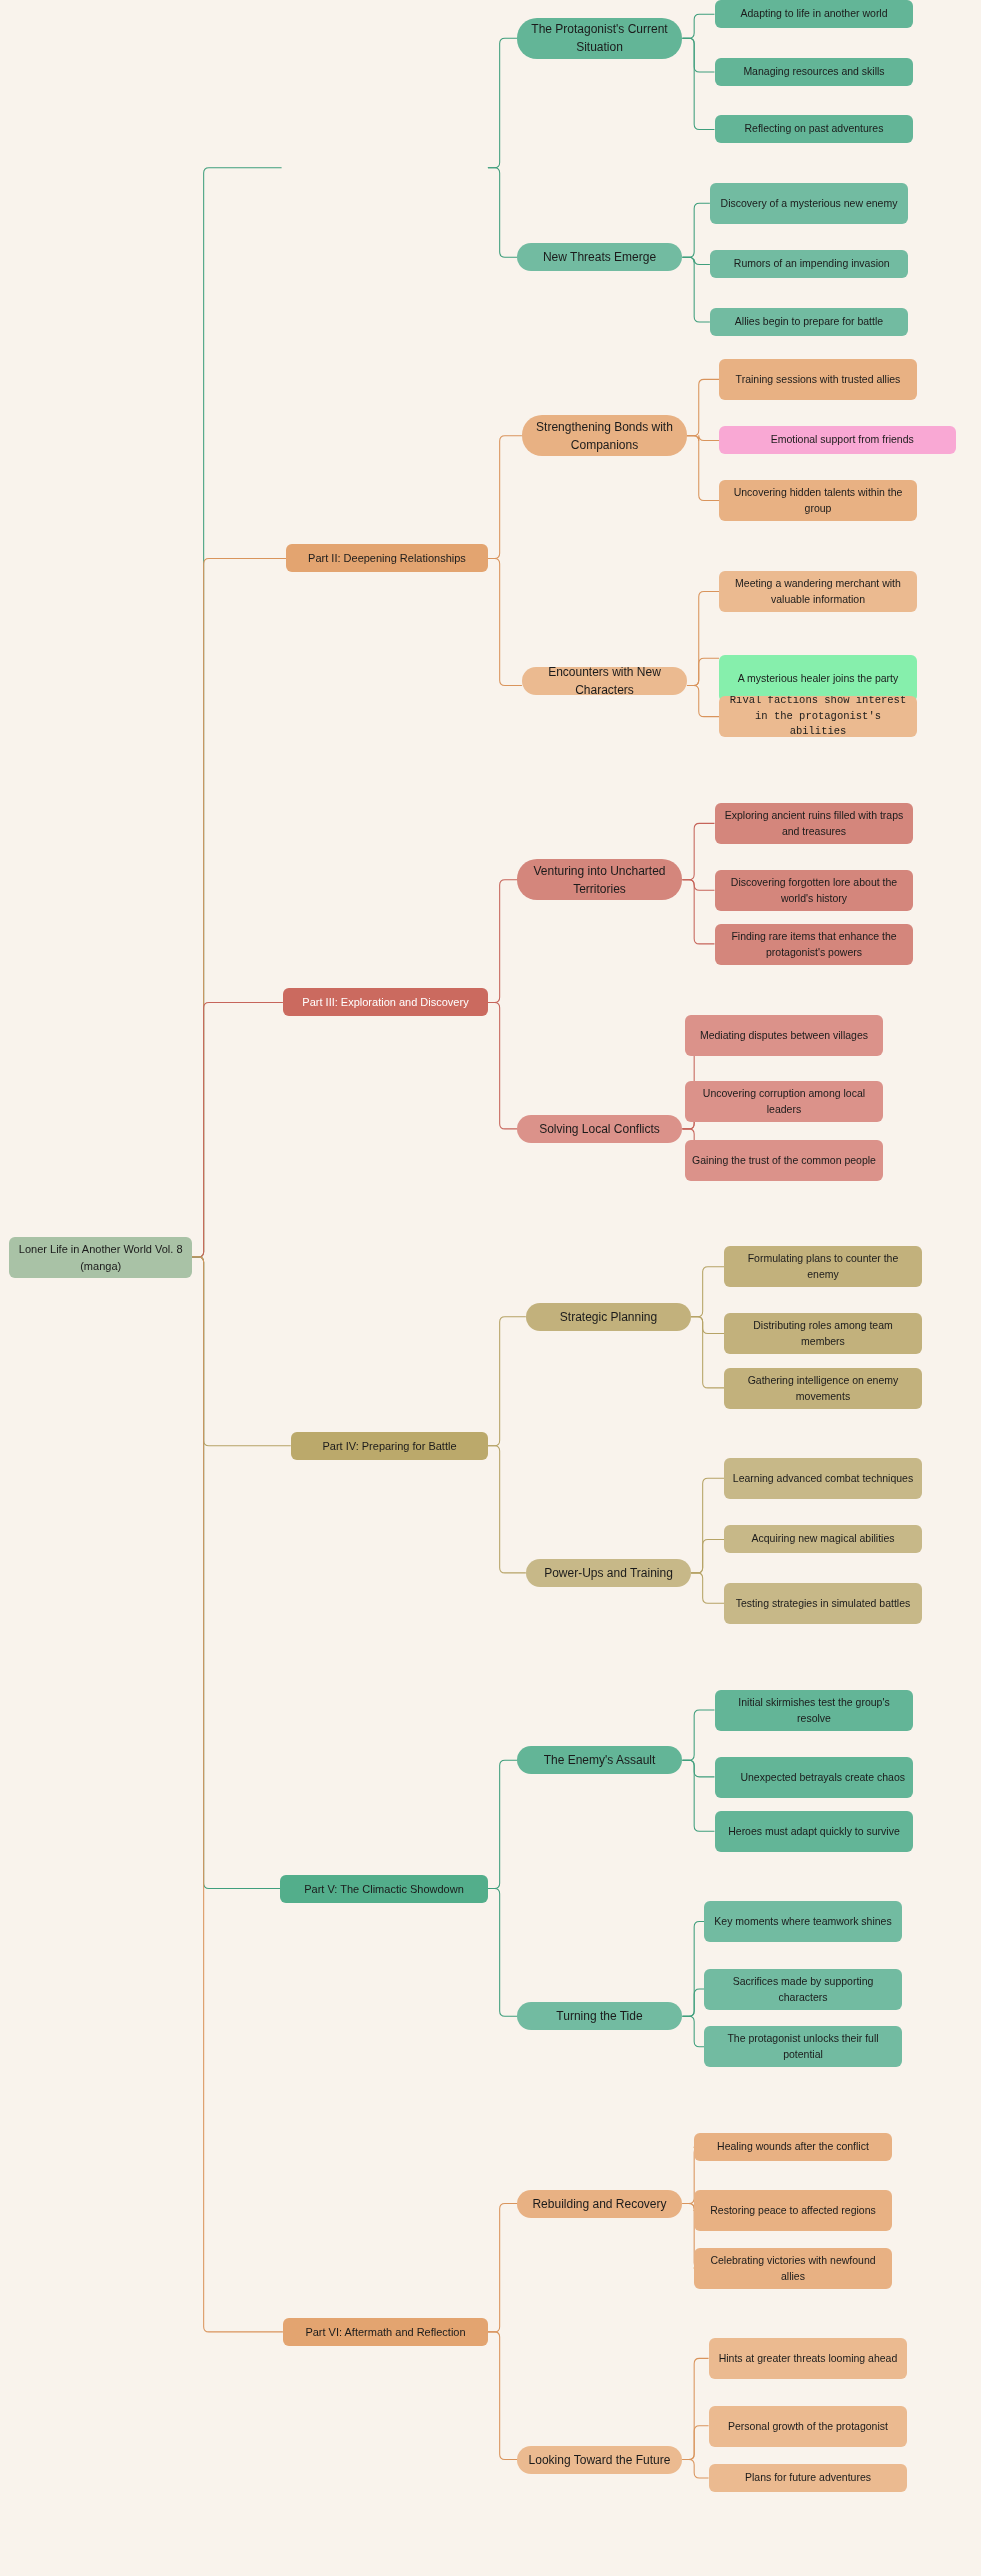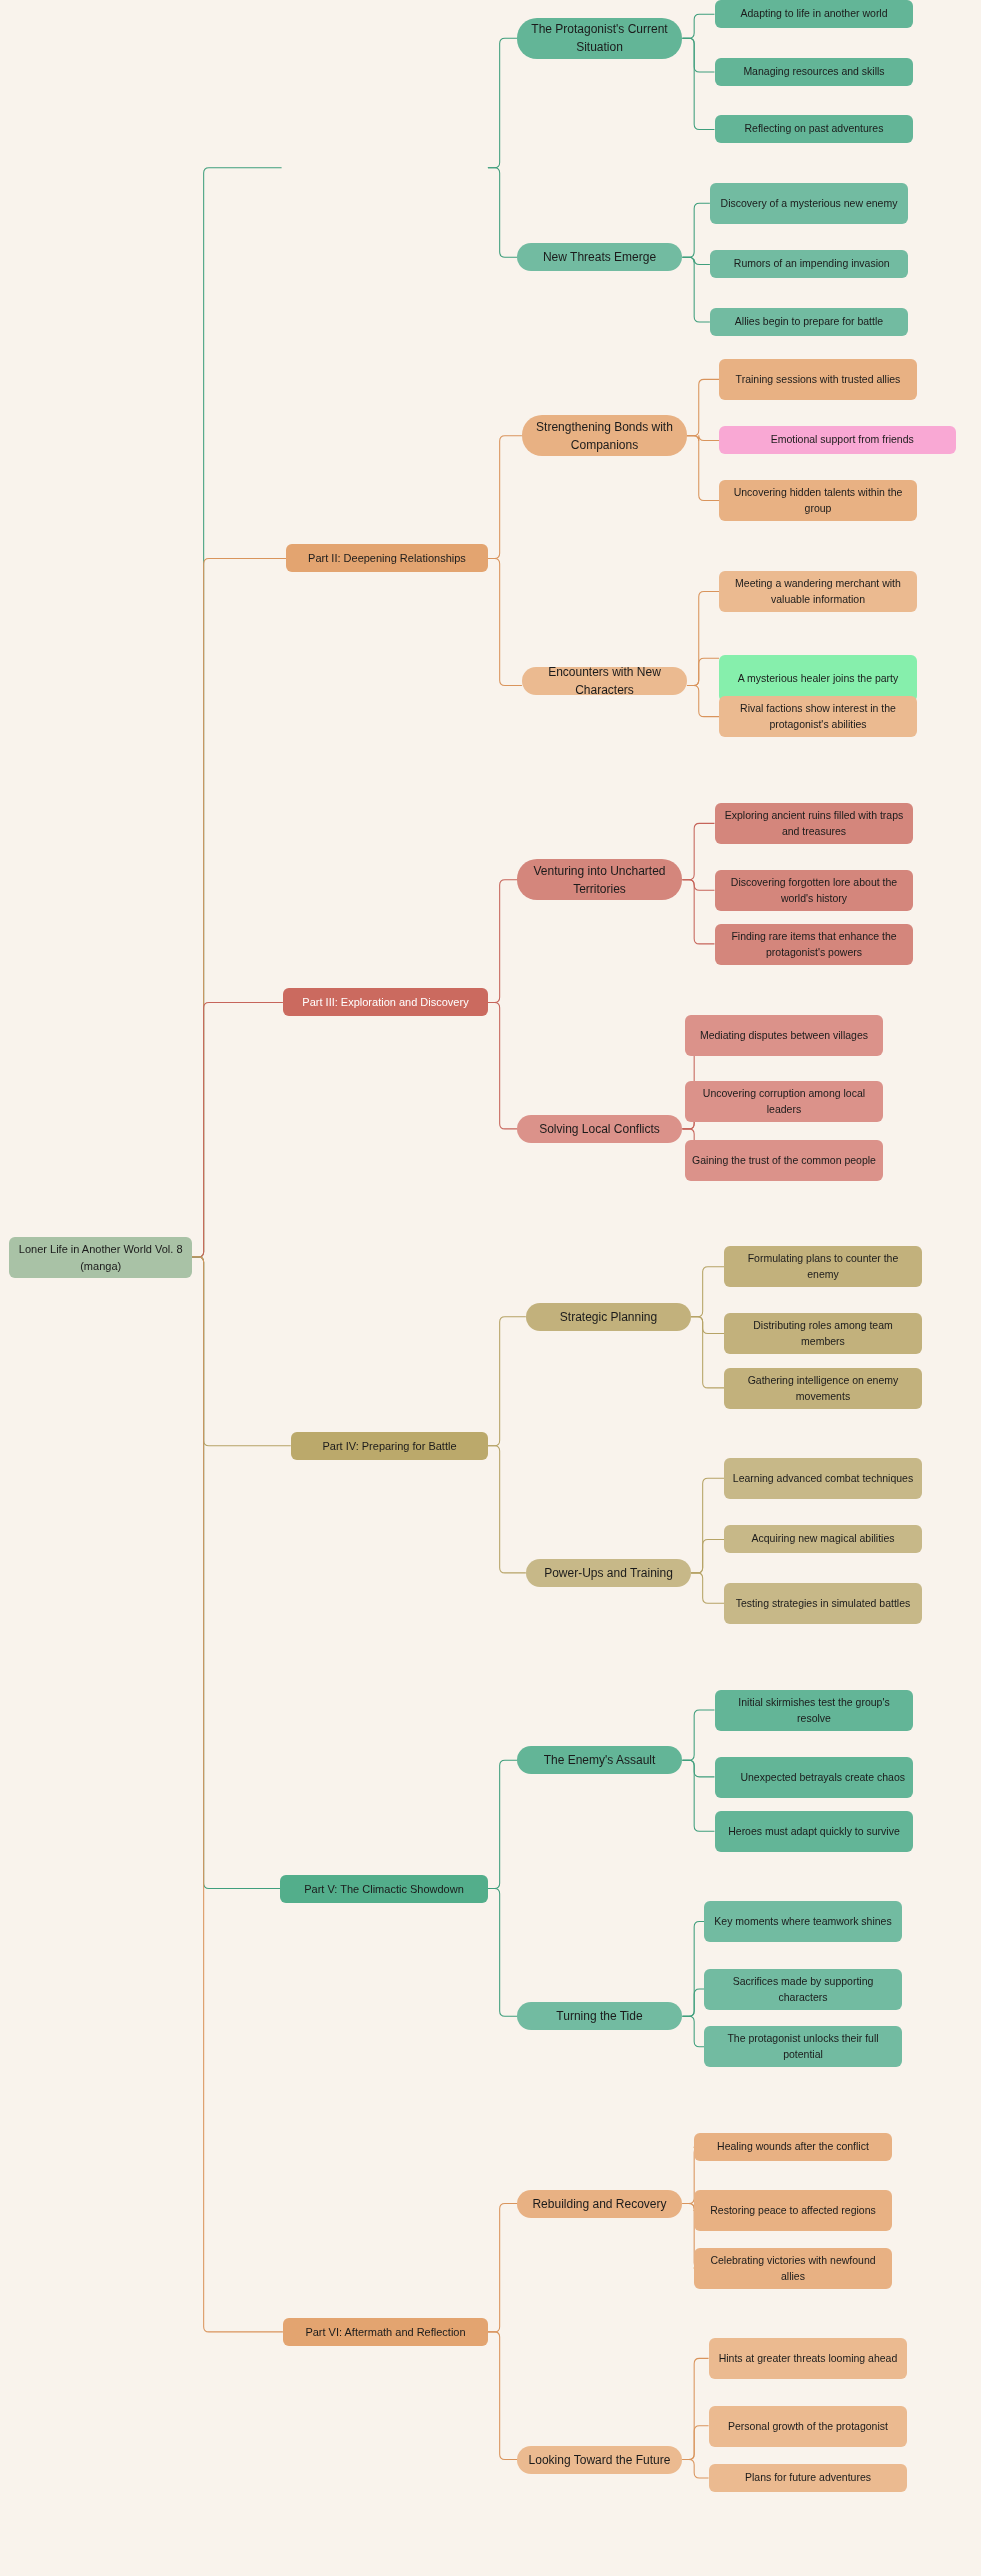--- a/index.html
+++ b/index.html
@@ -146,21 +146,21 @@
     </div>
     <div class="node lvl2" style="left: 522px; top: 667px; width: 165px; height: 28px; background: rgb(235, 186, 144);">
       <span>Encounters with New Characters</span>
     </div>
     <div class="node lvl3" style="left: 719px; top: 571px; width: 198px; height: 41px; background: rgb(235, 186, 144);">
       <span>Meeting a wandering merchant with valuable information</span>
     </div>
     <div class="node lvl3" style="left: 719px; top: 638px; width: 198px; height: 47px; background: #86efac; margin-top: 17px;">
       <span>A mysterious healer joins the party</span>
     </div>
-    <div class="node lvl3" style="left: 719px; top: 696px; width: 198px; height: 41px; background: rgb(235, 186, 144);">
+    <div class="node lvl3" style="left: 719px; top: 696px; width: 198px; height: 41px; background: rgb(235, 186, 144); font-family: Liberation Mono, monospace;">
       <span>Rival factions show interest in the protagonist's abilities</span>
     </div>
     <div class="node lvl1 white-text" style="left: 283px; top: 988px; width: 205px; height: 28px; background: rgb(203, 106, 95);">
       <span>Part III: Exploration and Discovery</span>
     </div>
     <div class="node lvl2" style="left: 517px; top: 859px; width: 165px; height: 41px; background: rgb(212, 134, 124);">
       <span>Venturing into Uncharted Territories</span>
     </div>
     <div class="node lvl3" style="left: 715px; top: 803px; width: 198px; height: 41px; background: rgb(212, 134, 124);">
       <span>Exploring ancient ruins filled with traps and treasures</span>

